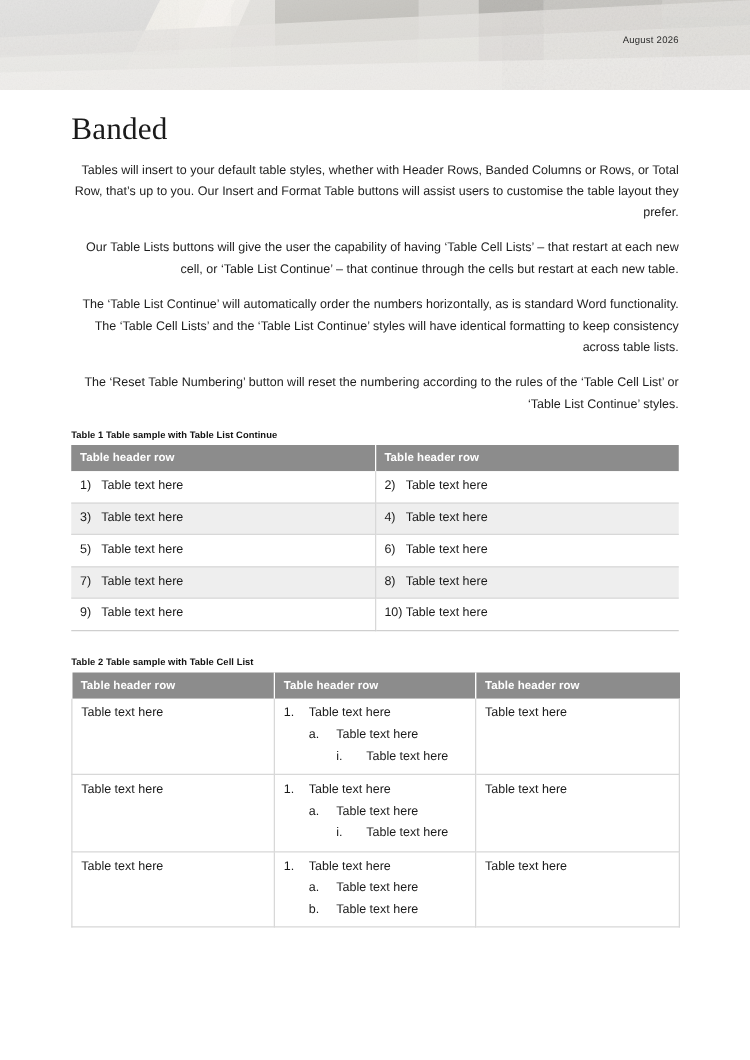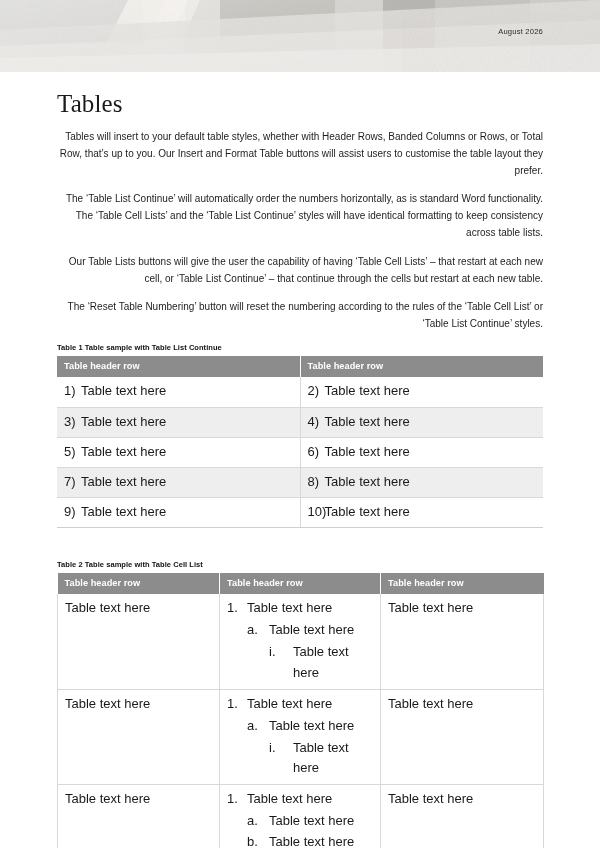--- a/index.html
+++ b/index.html
@@ -90,21 +90,21 @@
     text-align: left;
     padding: 5px 7px 6px 7px;
     border: none;
     letter-spacing: 0.05px;
     margin-top: 20px;
   }
   table.doc-table td {
     padding: 4px 7px 5px 7px;
     border-bottom: 0.8px solid #d8d8d8;
     vertical-align: top;
-    font-size: 13px;
+    font-size: 10px;
     line-height: 1.55;
   }
 
   
   #table-one td { height: 21px; }
   #table-one tr.band td { background: #eeeeee; }
   #table-one tr.plain td { background: #ffffff; }
   #table-one td.col-left { border-right: 0.8px solid #d8d8d8; width: 243px; }
   #table-one td.col-right { width: 243px; }
   #table-one th.col-left { width: 243px; border-right: 1px solid #ffffff; }
@@ -211,25 +211,25 @@
 
       <rect x="0" y="0" width="600" height="72" filter="url(#grain)" opacity="0.55"></rect>
       <rect x="420" y="0" width="180" height="72" filter="url(#grain2)" opacity="0.45"></rect>
       <rect x="0" y="0" width="130" height="40" filter="url(#grain2)" opacity="0.30"></rect>
     </svg>
     <div class="header-date">August 2026</div>
   </div>
 
   <div class="content">
 
-    <h1 class="doc-title">Tables</h1>
+    <h1 class="doc-title">Banded</h1>
 
     <p class="body-para">Tables will insert to your default table styles, whether with Header Rows, Banded Columns or Rows, or Total Row, that’s up to you. Our Insert and Format Table buttons will assist users to customise the table layout they prefer.</p>
+    <p class="body-para">Our Table Lists buttons will give the user the capability of having ‘Table Cell Lists’ – that restart at each new cell, or ‘Table List Continue’ – that continue through the cells but restart at each new table.</p>
     <p class="body-para">The ‘Table List Continue’ will automatically order the numbers horizontally, as is standard Word functionality. The ‘Table Cell Lists’ and the ‘Table List Continue’ styles will have identical formatting to keep consistency across table lists.</p>
-    <p class="body-para">Our Table Lists buttons will give the user the capability of having ‘Table Cell Lists’ – that restart at each new cell, or ‘Table List Continue’ – that continue through the cells but restart at each new table.</p>
     <p class="body-para">The ‘Reset Table Numbering’ button will reset the numbering according to the rules of the ‘Table Cell List’ or ‘Table List Continue’ styles.</p>
 
     <div class="table-caption">Table 1 Table sample with Table List Continue</div>
 
     <table class="doc-table" id="table-one">
       <thead>
         <tr>
           <th class="col-left">Table header row</th>
           <th>Table header row</th>
         </tr>
@@ -251,21 +251,21 @@
           <td class="col-left"><span class="num">7)</span><span>Table text here</span></td>
           <td class="col-right"><span class="num">8)</span><span>Table text here</span></td>
         </tr>
         <tr class="plain">
           <td class="col-left"><span class="num">9)</span><span>Table text here</span></td>
           <td class="col-right"><span class="num">10)</span><span>Table text here</span></td>
         </tr>
       </tbody>
     </table>
 
-    <div class="table-caption" style="margin-top:32px;">Table 2 Table sample with Table Cell List</div>
+    <div class="table-caption" style="margin-top:20px;">Table 2 Table sample with Table Cell List</div>
 
     <table class="doc-table" id="table-two">
       <colgroup>
           <col class="c1">
           <col class="c2">
           <col class="c3">
         </colgroup>
       <thead>
         <tr>
           <th>Table header row</th>

